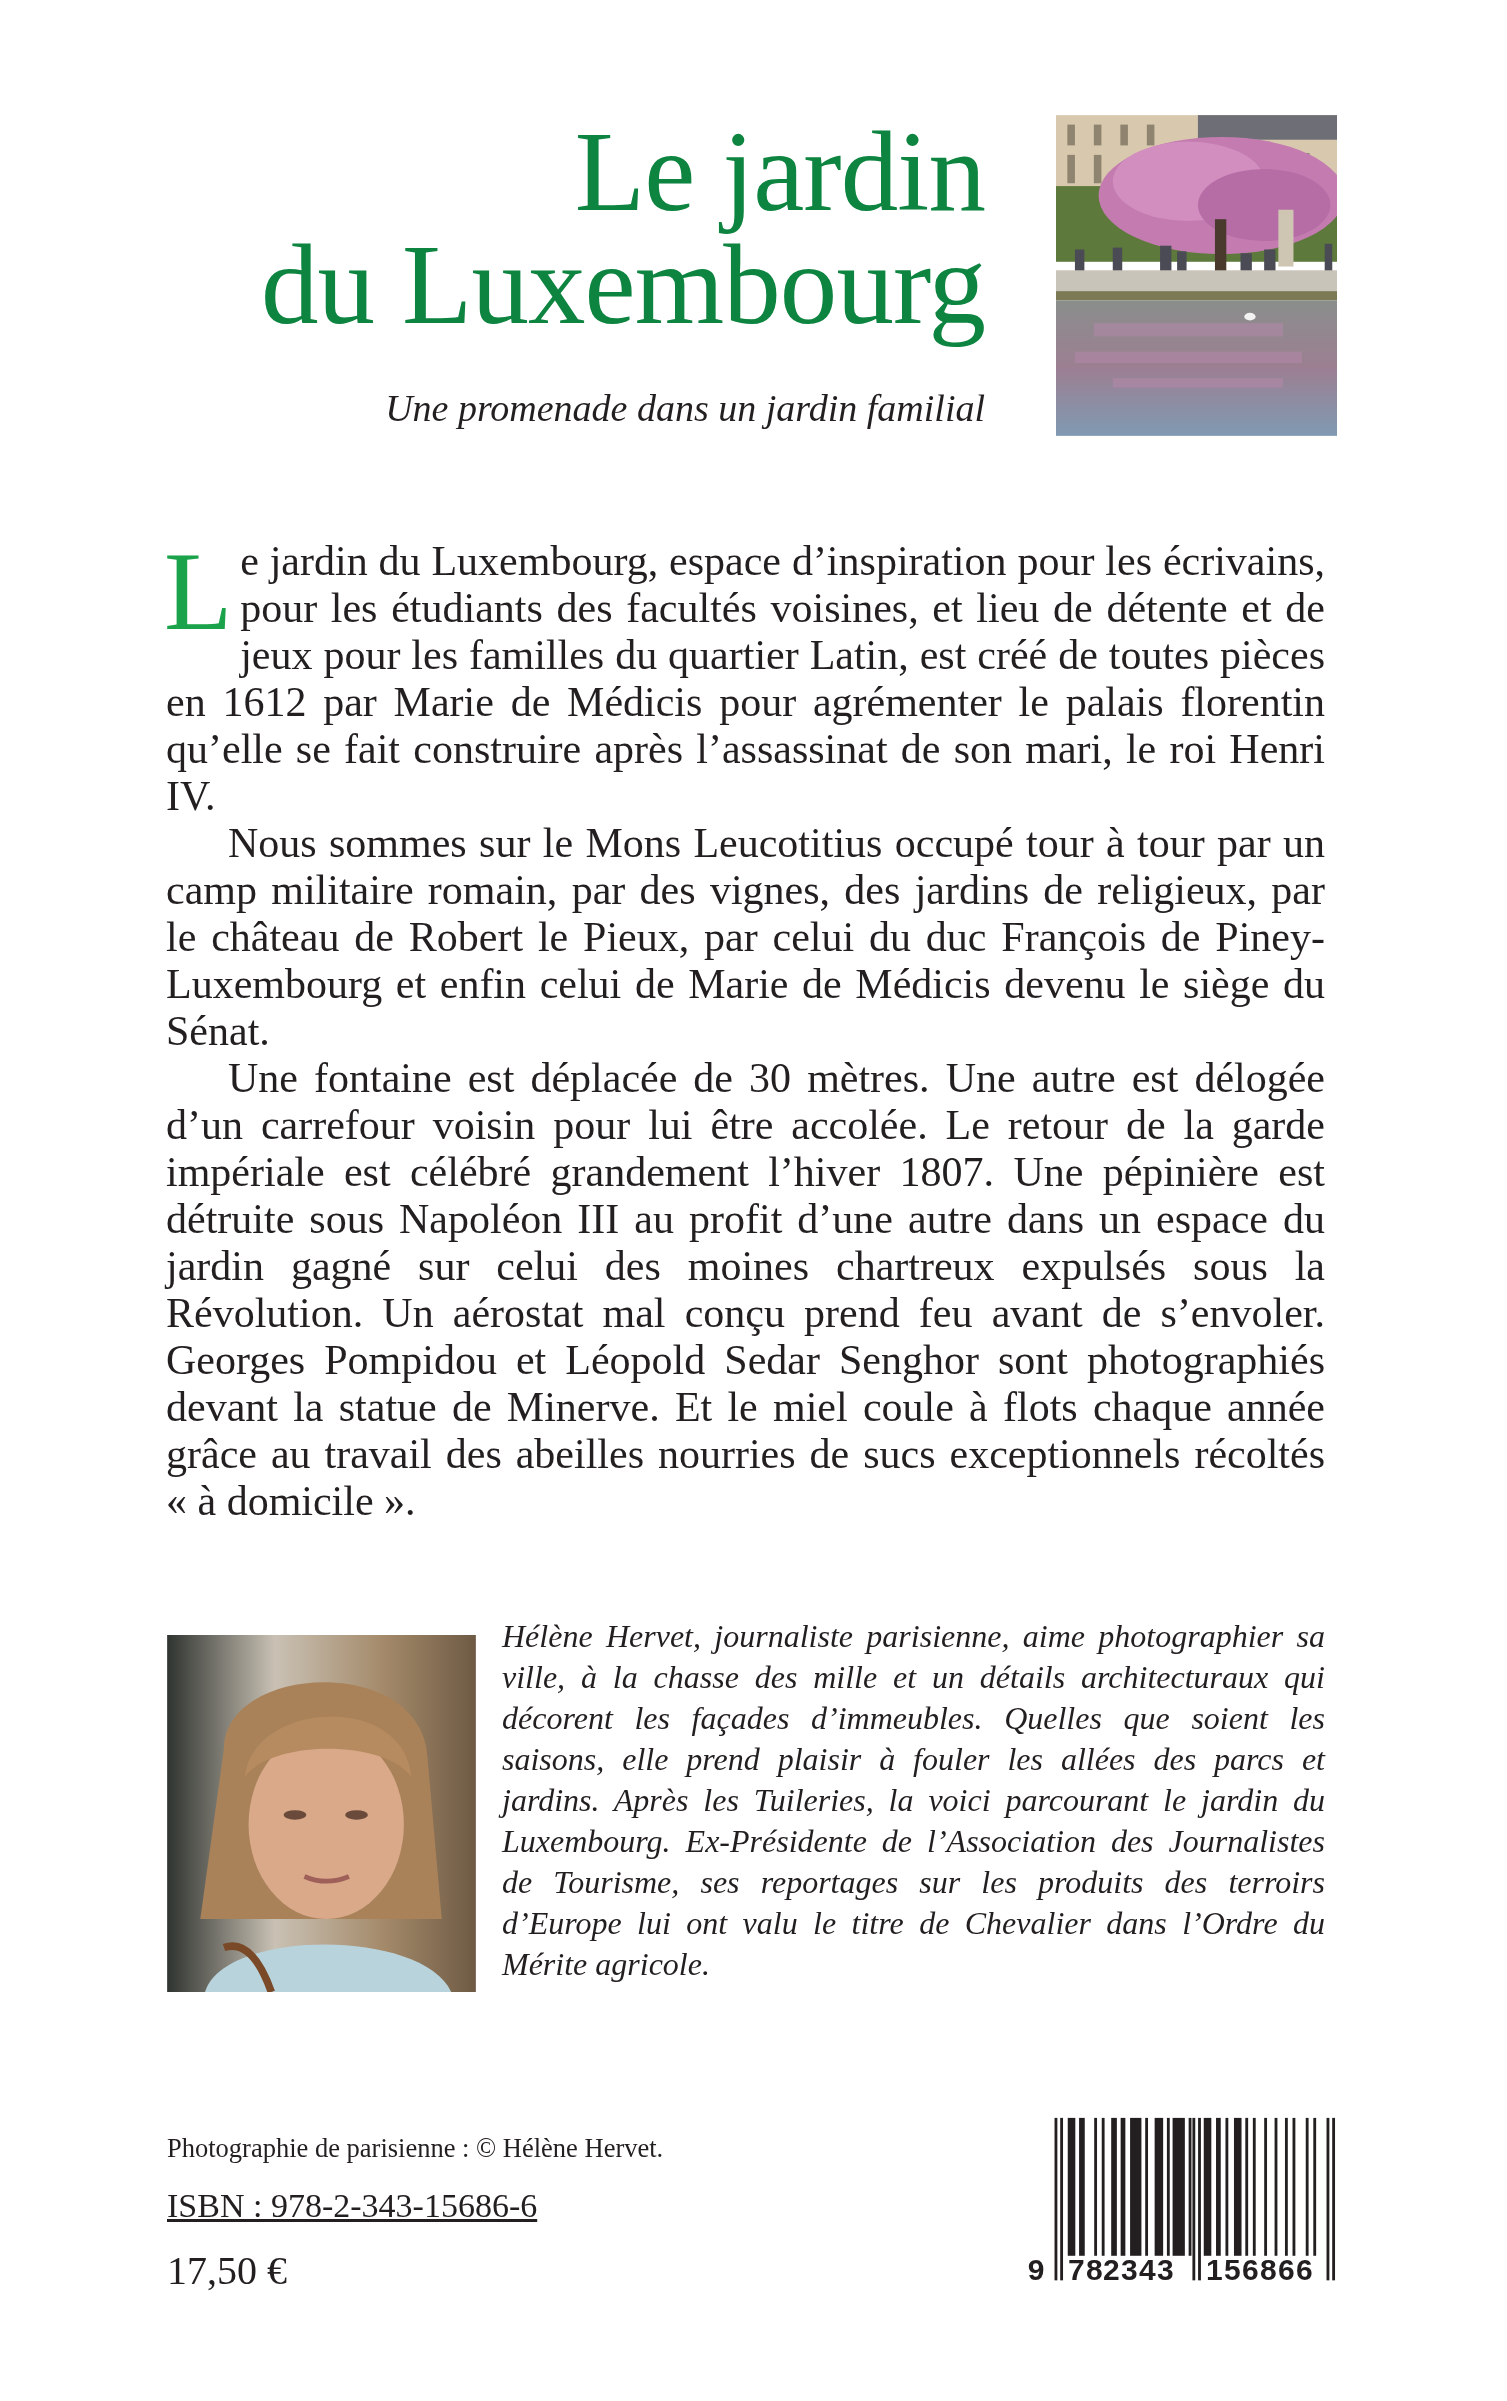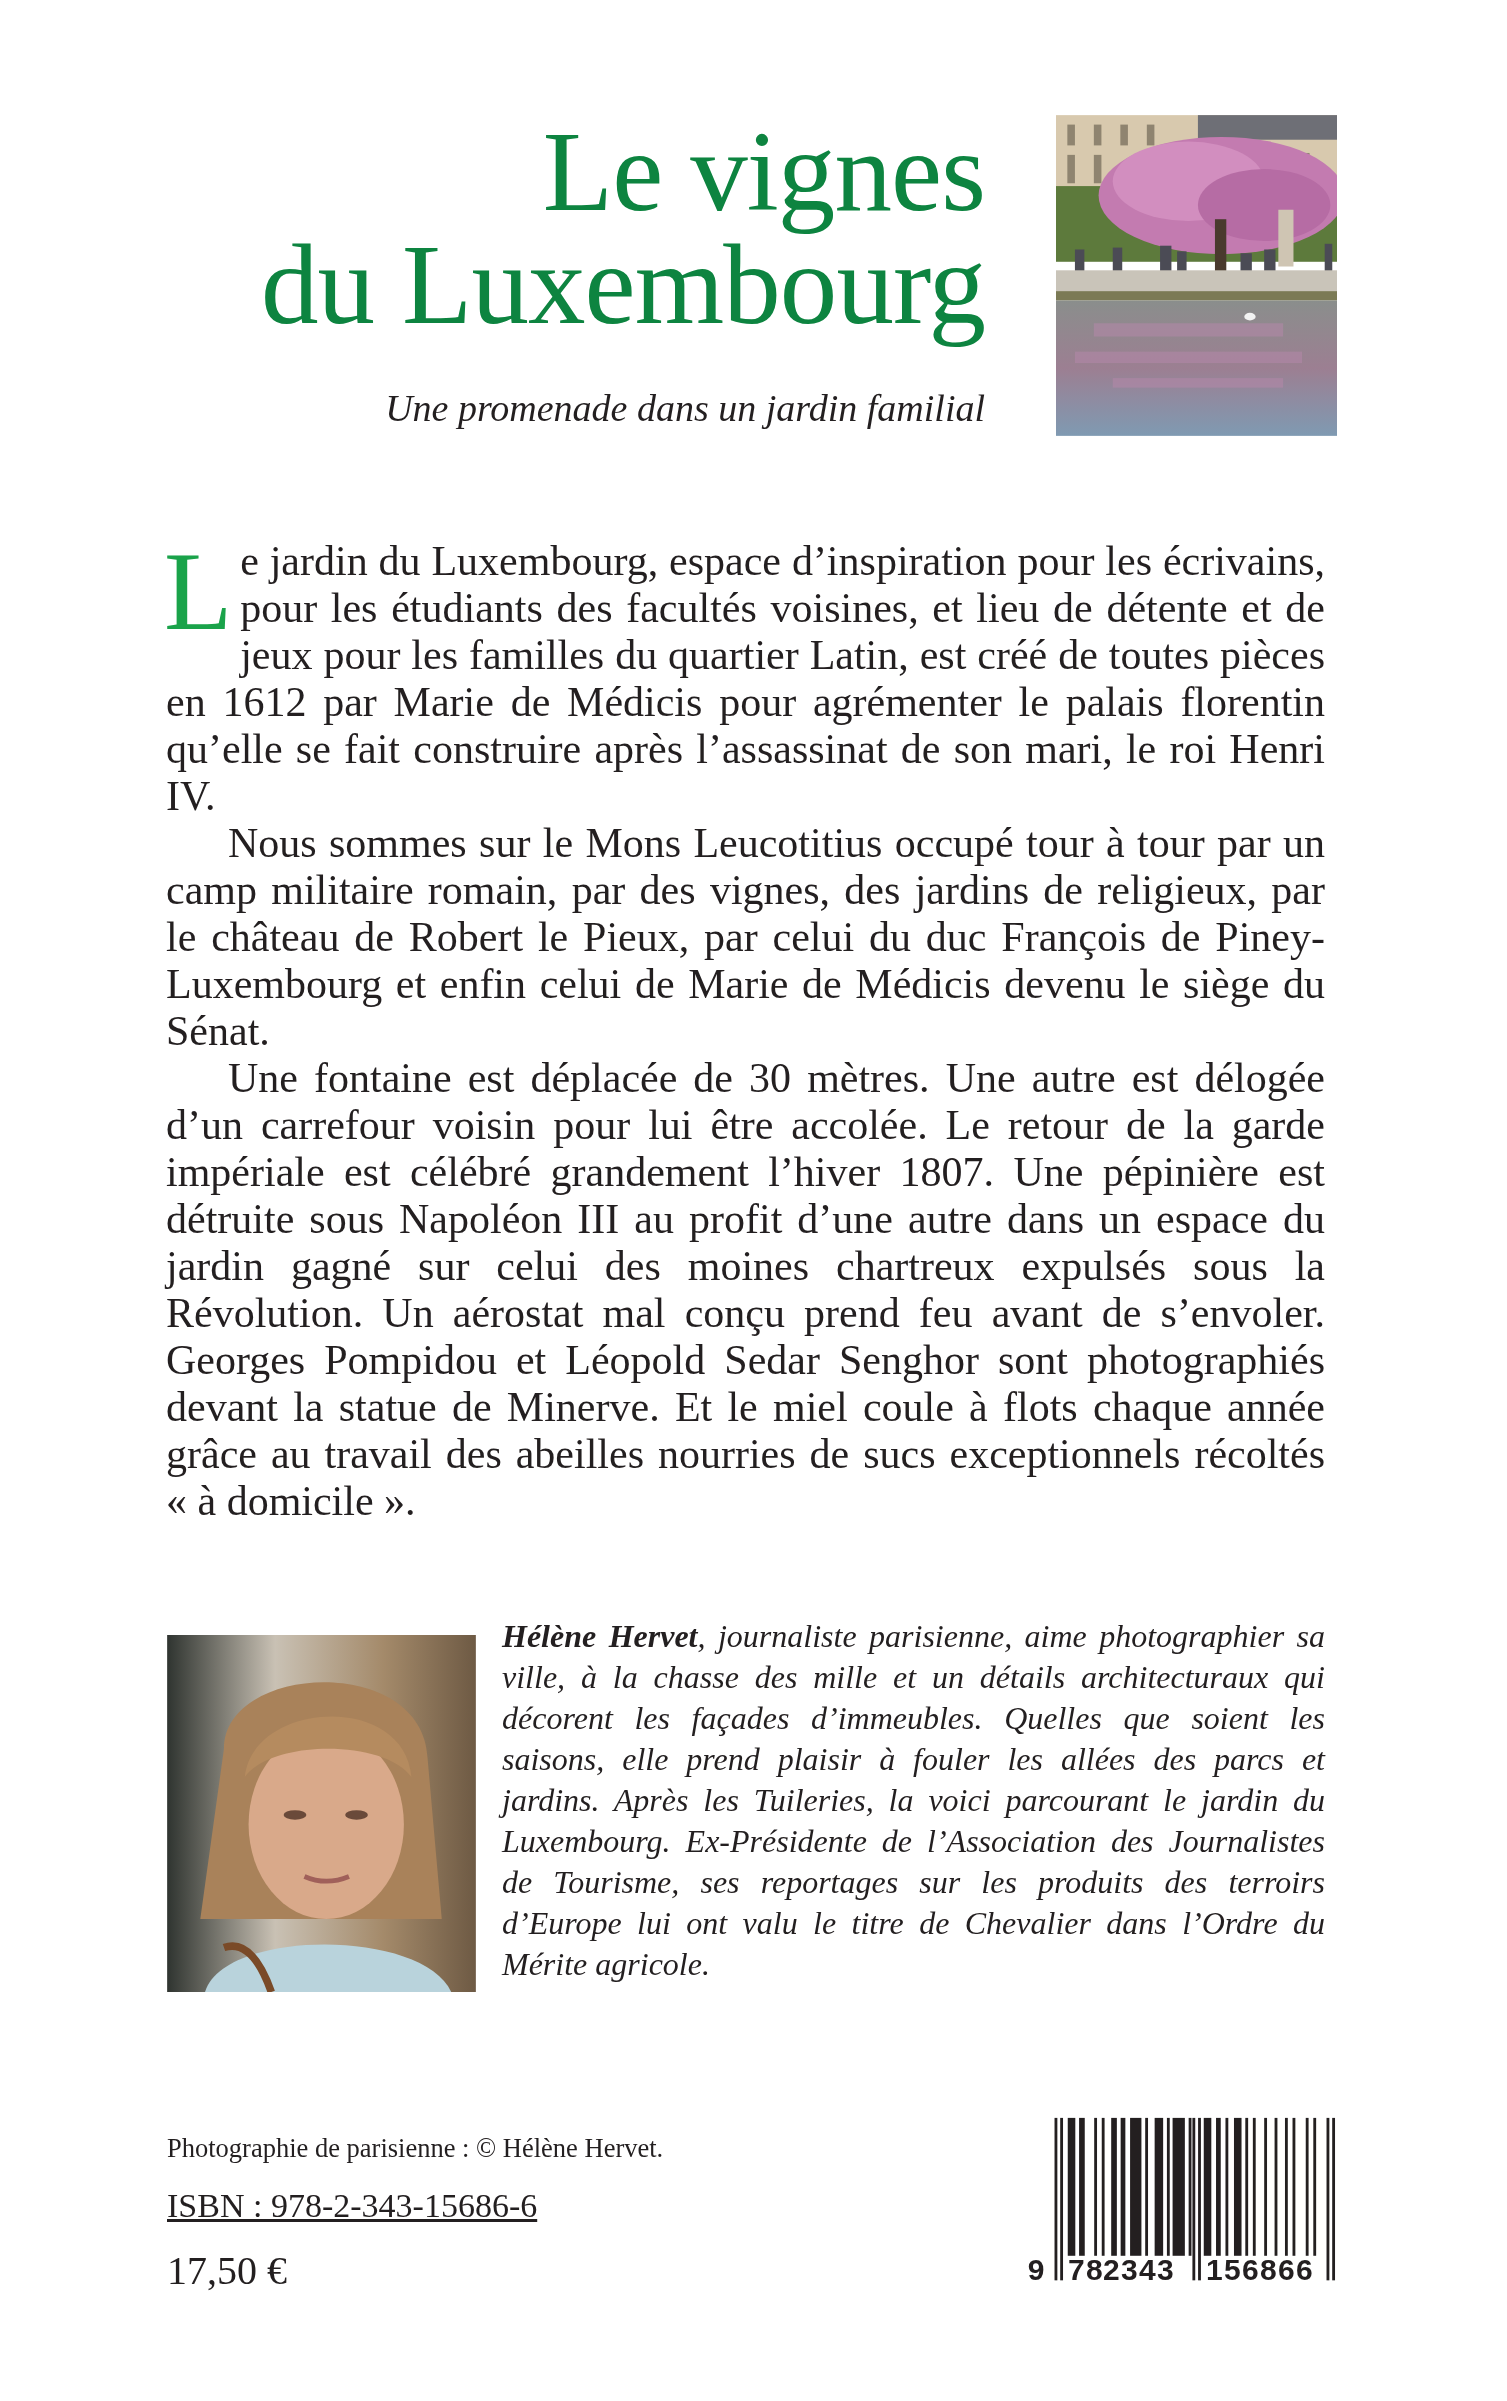--- a/index.html
+++ b/index.html
@@ -26,37 +26,37 @@
   .body-text p.first { text-indent: 0; }
   .dropcap { float: left; color: #1aa34a; font-size: 112px; line-height: 81px;
              height: 87px; margin: 13.2px 7.6px 0 -1.9px; padding: 0; }
 
   .author-photo { position: absolute; left: 167px; top: 1635px; width: 309px; height: 357px;
                   overflow: hidden; }
   .author-photo svg { display: block; }
 
   .bio { position: absolute; left: 502px; top: 1616px; width: 823px; font-style: italic;
          font-size: 32px; line-height: 41px; text-align: justify; }
-  .bio b { font-weight: bold; }
+  .bio b { font-weight: normal; }
 
   .credit { position: absolute; left: 167px; top: 2133px; font-size: 26.5px; white-space: nowrap; }
   .isbn { position: absolute; left: 167px; top: 2187px; font-size: 34px; white-space: nowrap; text-decoration: underline; }
   .price { position: absolute; left: 167px; top: 2247px; font-size: 40px; white-space: nowrap; }
 
   .barcode { position: absolute; left: 1024px; top: 2116px; width: 317px; height: 170px; }
   .barcode svg { display: block; }
   .barcode-digits { position: absolute; left: 0; top: 138px; width: 317px; height: 32px;
                     font-family: "Liberation Sans", "DejaVu Sans", sans-serif; font-weight: bold;
                     font-size: 30px; line-height: 32px; color: #231f20; }
   .barcode-digits span { position: absolute; top: 0; }
 </style>
 </head>
 <body>
 
-<h1 class="title title-1">Le vignes</h1>
+<h1 class="title title-1">Le jardin</h1>
 <h1 class="title title-2">du Luxembourg</h1>
 
 <div class="subtitle">Une promenade dans un jardin familial</div>
 
 <div class="cover-photo">
   <svg width="281" height="321" viewBox="0 0 297 339">
     <defs>
       <linearGradient id="water" x1="0" y1="0" x2="0" y2="1">
         <stop offset="0" stop-color="#8a8e8c"></stop>
         <stop offset="0.5" stop-color="#9c7f92"></stop>

